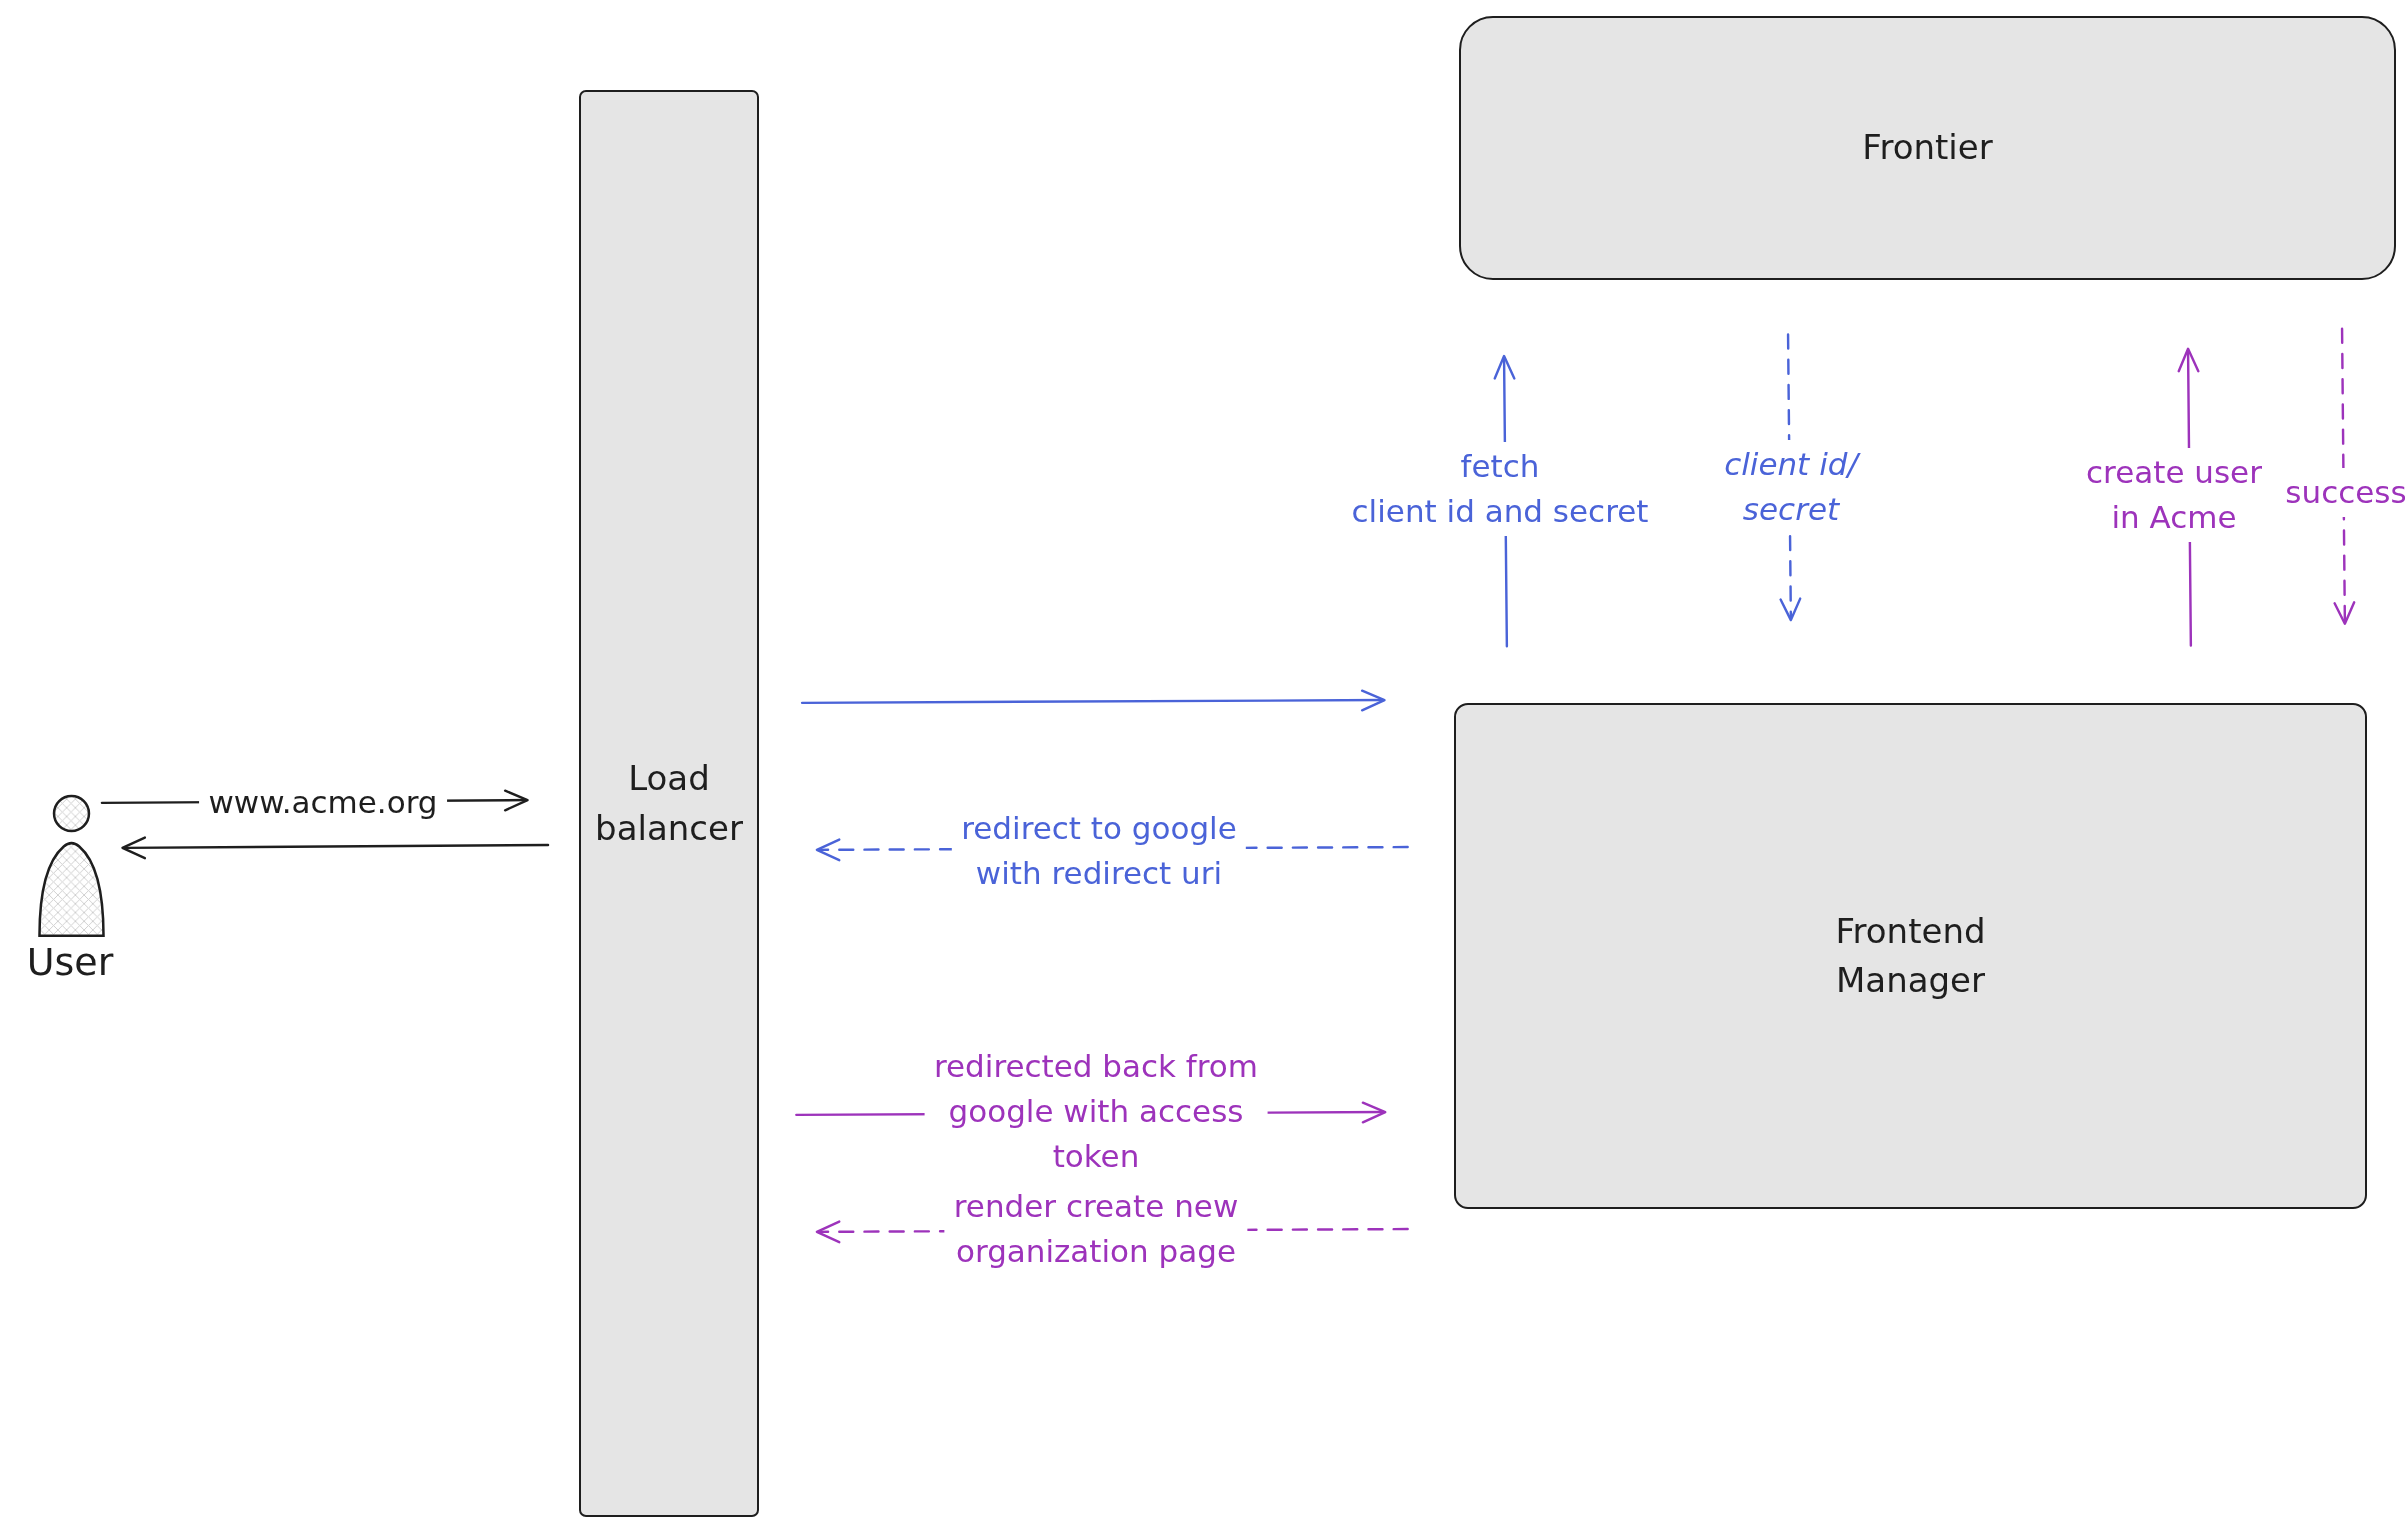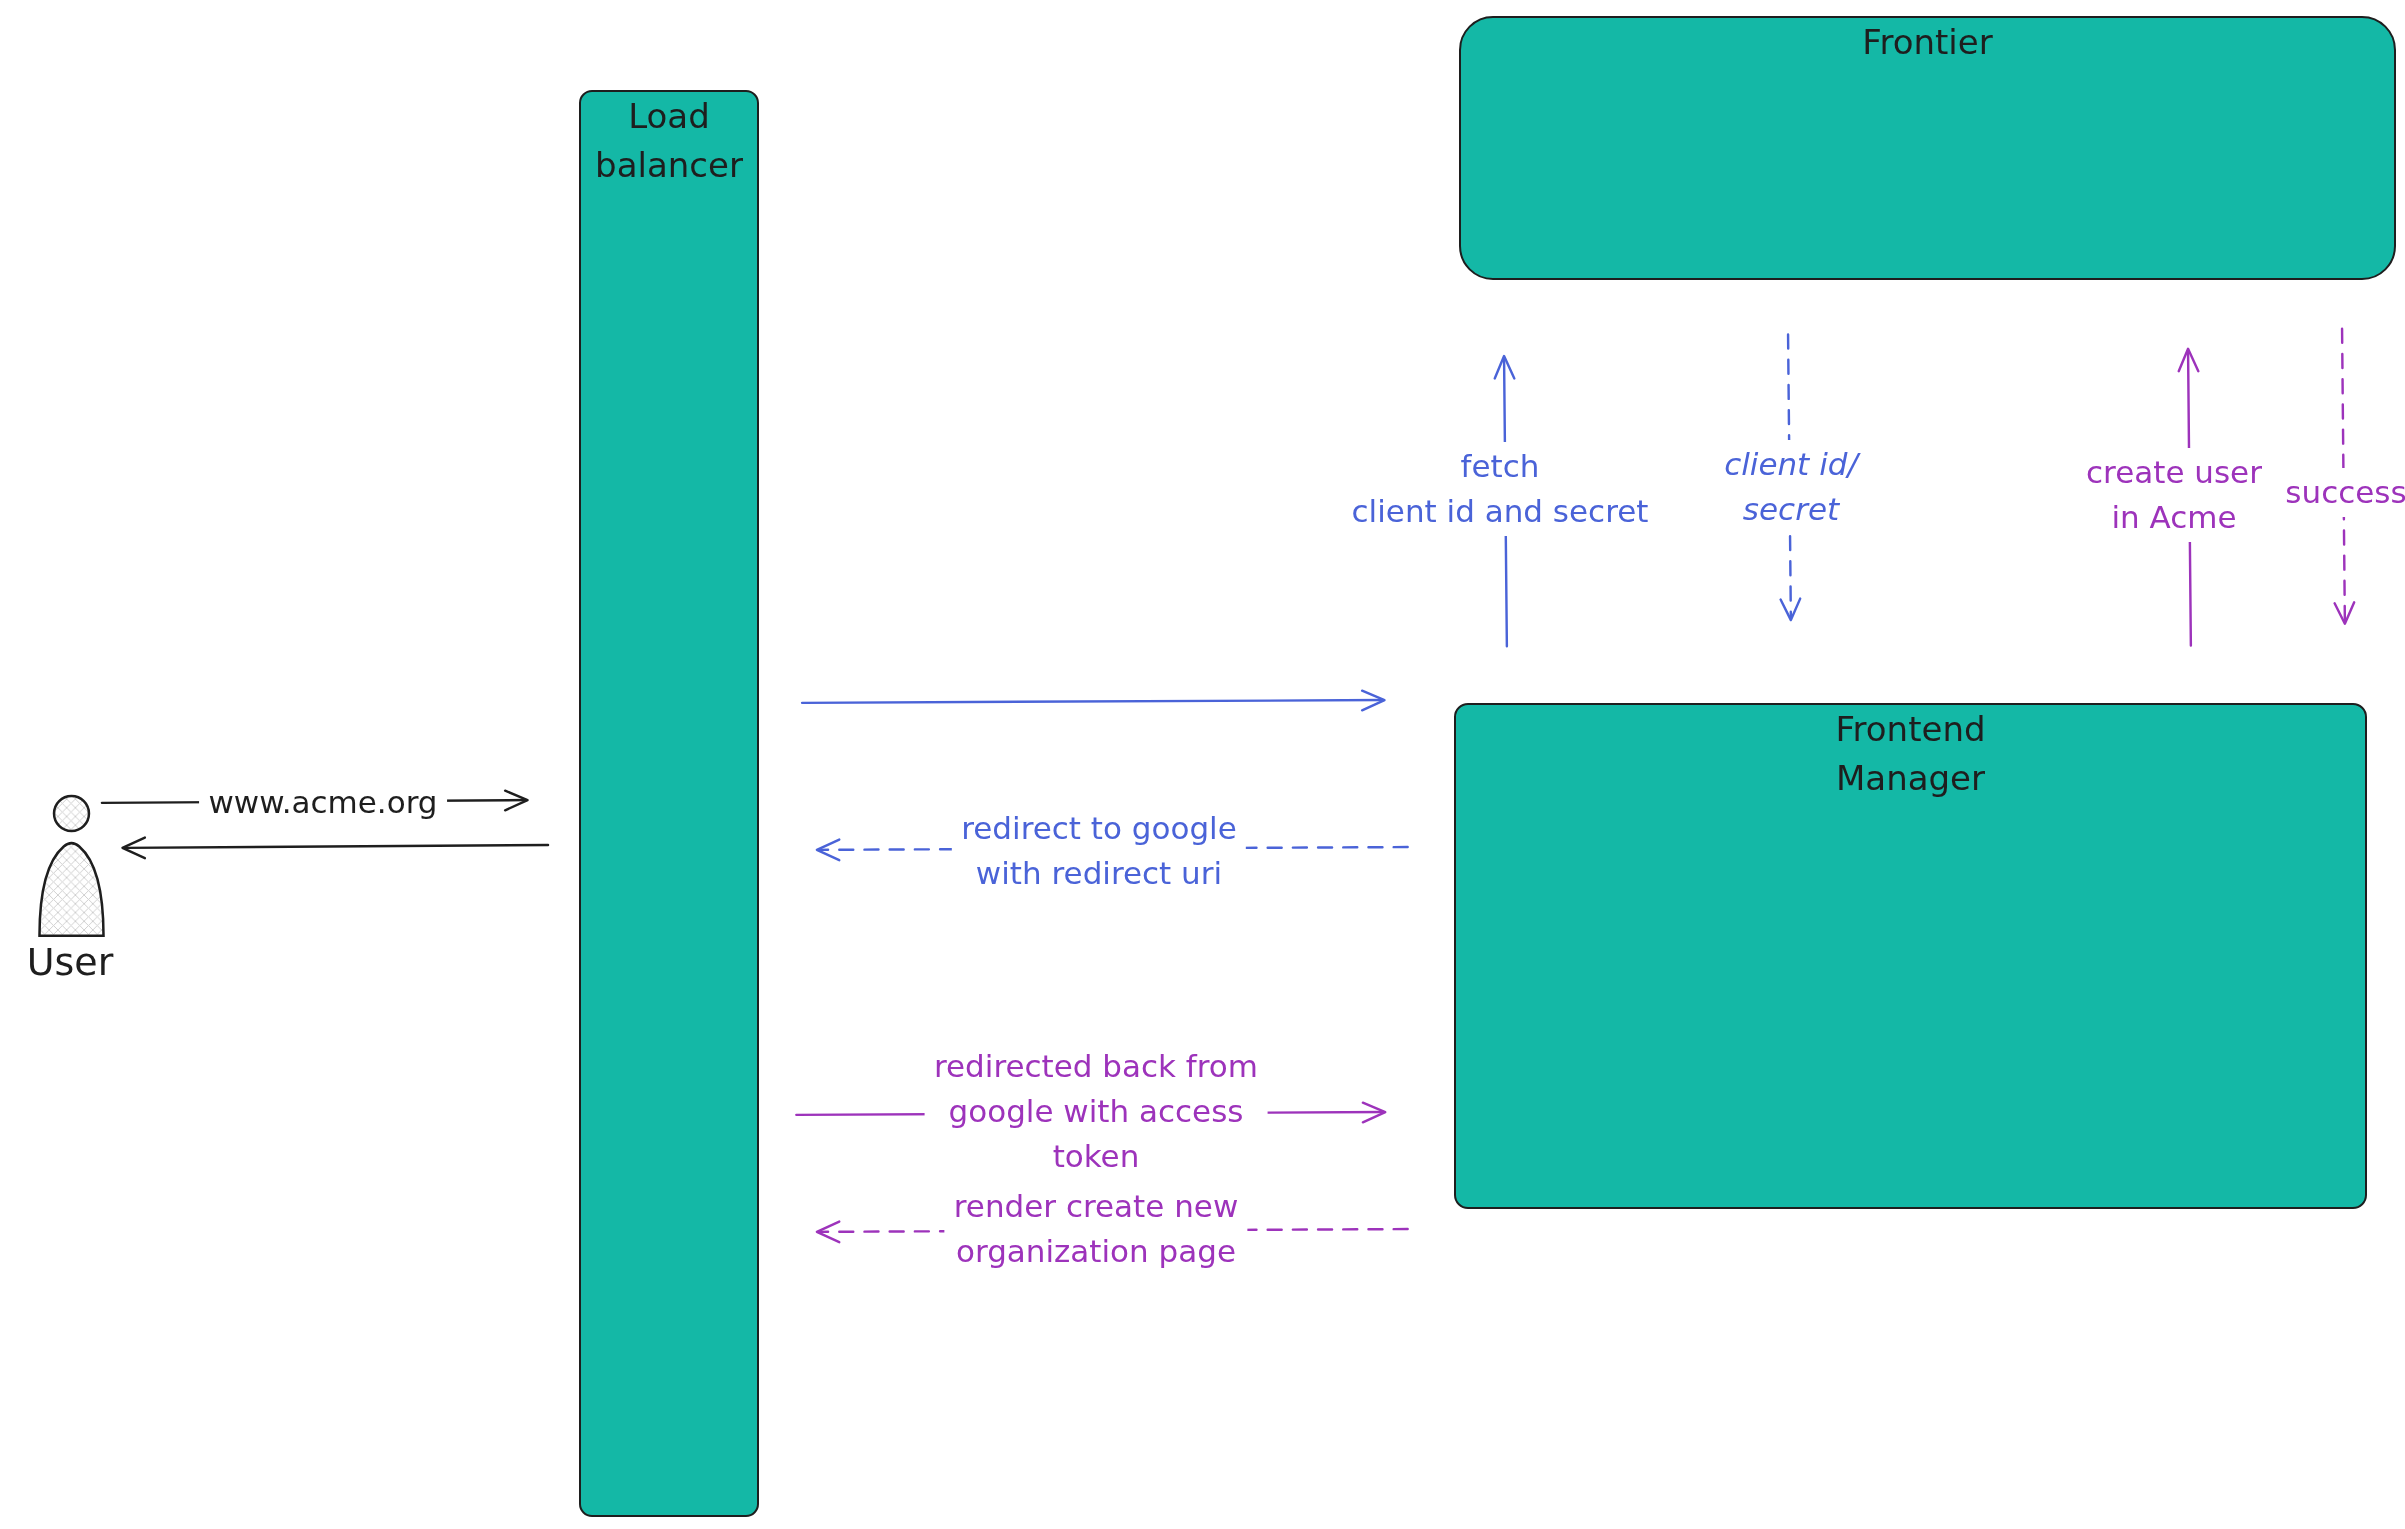--- a/index.html
+++ b/index.html
@@ -7,23 +7,23 @@
     position:relative;
     width:2405px;height:1530px;
     background:#ffffff;
     font-family:"DejaVu Sans","Liberation Sans",sans-serif;
     color:var(--ink,#1e1e1e);
     overflow:hidden;
   }
   .box{
     position:absolute;
     border:2.8px solid var(--ink,#1e1e1e);
-    background:#14b8a6;
+    background:#e5e5e5;
     box-sizing:border-box;
-    display:flex;align-items:flex-start;justify-content:center;
+    display:flex;align-items:center;justify-content:center;
   }
   .box-label{
     text-align:center;
     font-size:34px;
     line-height:1.45;
     color:var(--ink,#1e1e1e);
   }
   .msg{
     position:absolute;
     transform:translateX(-50%);
@@ -59,21 +59,21 @@
         <pattern id="xhatch" patternUnits="userSpaceOnUse" width="9" height="9">
           <path d="M0 9 L9 0 M0 0 L9 9" stroke="#cfcfcf" stroke-width="1" fill="none"></path>
         </pattern>
       </defs>
       <circle cx="50" cy="24" r="18" fill="url(#xhatch)" stroke="#1e1e1e" stroke-width="2.6"></circle>
       <path d="M17 150 C17 98 28 70 42 58 Q50 51 58 58 C72 70 83 98 83 150 Z" fill="url(#xhatch)" stroke="#1e1e1e" stroke-width="2.6"></path>
     </svg>
   </div>
   <div class="user-label">User</div>
 
-  <div class="box" style="left:579px;top:90px;width:180px;height:1427px;border-radius:13px;">
+  <div class="box" style="left:579px;top:90px;width:180px;height:1427px;border-radius:7px;">
     <div class="box-label">
       <div>Load</div>
       <div>balancer</div>
     </div>
   </div>
 
   <div class="box" style="left:1459px;top:16px;width:937px;height:264px;border-radius:34px;">
     <div class="box-label">Frontier</div>
   </div>
 

